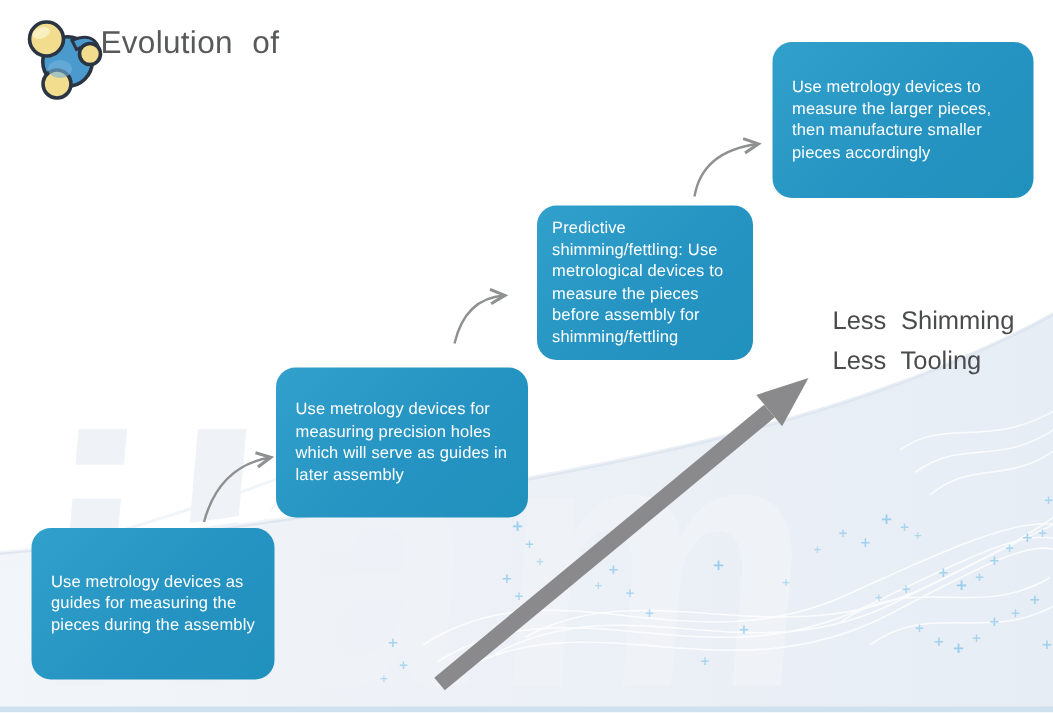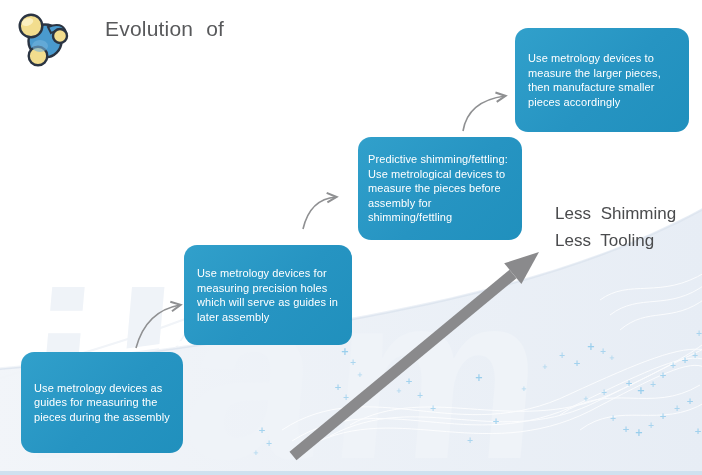--- a/index.html
+++ b/index.html
@@ -18,31 +18,31 @@
   .watermark{
     position:absolute; left:28px; top:258px; width:760px;
     font-family:"Liberation Sans", sans-serif; font-weight:bold;
     font-size:236px; letter-spacing:14px; color:var(--watermark,#eff3f8);
     transform:skewX(-5deg); line-height:1; user-select:none; white-space:nowrap;
   }
   .logo{position:absolute; left:18px; top:12px; width:54px; height:56px;}
   .title{
     position:absolute; left:67px; top:15px; width:420px;
     color:var(--title_gray,#58595b); font-size:21px; line-height:27px;
-    word-spacing:7px; letter-spacing:0.2px;margin-left:38px;
+    word-spacing:7px; letter-spacing:0.2px;
   }
   .step-box{
     position:absolute; display:flex; align-items:center; box-sizing:border-box;
     background:linear-gradient(135deg,#31a0cb 0%, var(--box_blue,#2694c2) 55%, #2090bd 100%);
     border-radius:13px; color:#ffffff; font-size:11px; line-height:14.5px;
     padding:12px 13px; letter-spacing:0.1px;
   }
   #step1{left:21px; top:352px; width:162px; height:101px;}
   #step2{left:184px; top:245px; width:168px; height:100px;}
-  #step3{left:358px; top:137px; width:164px; height:103px; padding:3px 10px;}
+  #step3{left:358px; top:137px; width:144px; height:103px; padding:3px 10px;}
   #step4{left:515px; top:28px; width:174px; height:104px;}
   .benefits{
     position:absolute; left:555px; top:200px;
     color:var(--benefit_gray,#4a4b4d); font-size:17px; line-height:27px;
     word-spacing:5px;
   }
   .plus{
     position:absolute; color:var(--plus_blue,#85c6ea);
     font-family:"DejaVu Sans", sans-serif; font-weight:bold;
     transform:translate(-50%,-50%); line-height:1; user-select:none;

